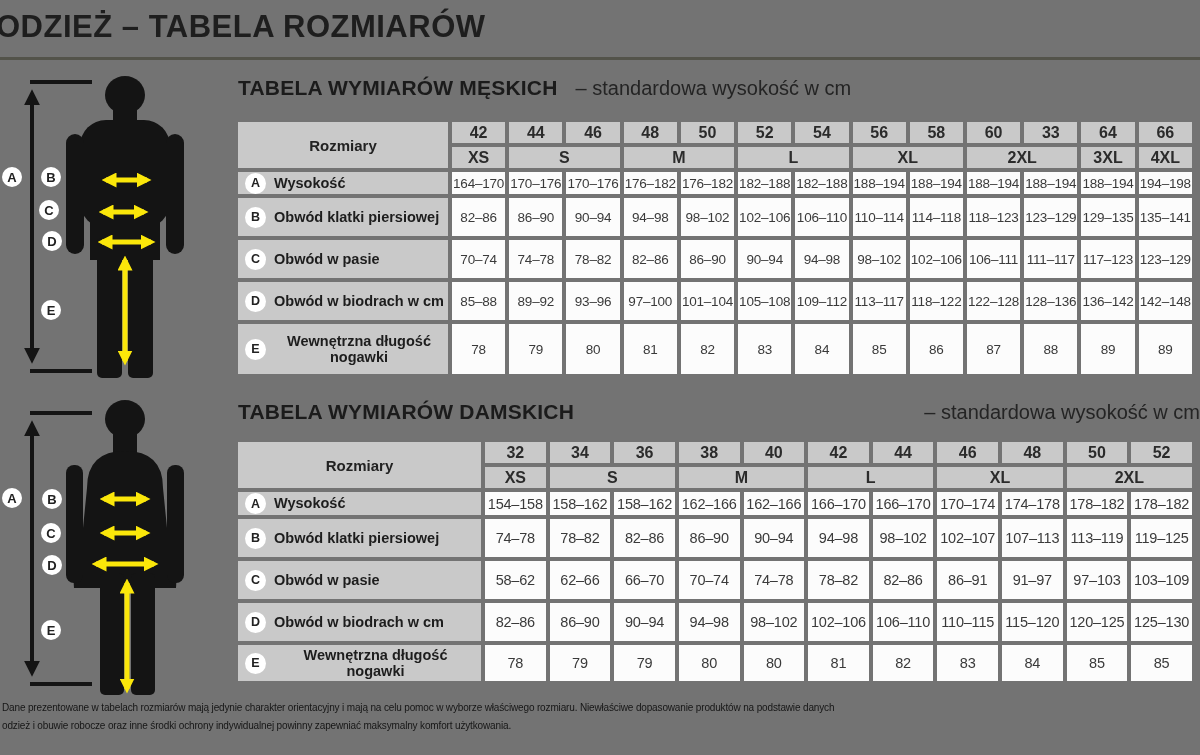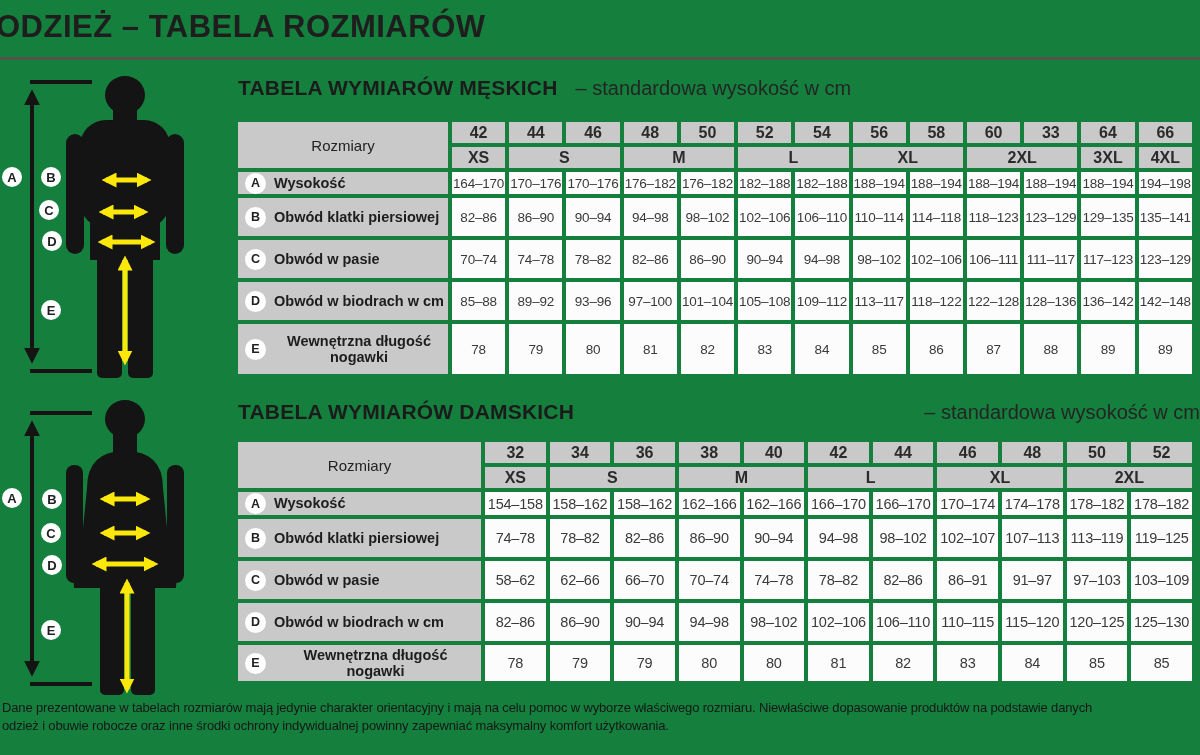--- a/index.html
+++ b/index.html
@@ -1,17 +1,17 @@
 <!DOCTYPE html>
 <html><head>
 <meta charset="utf-8">
 <style>
   html,body{margin:0;padding:0;}
   body{font-family:"Liberation Sans","DejaVu Sans",sans-serif;}
-  .page{position:relative;width:1200px;height:755px;background:#15803d;overflow:hidden;}
+  .page{position:relative;width:1200px;height:755px;background:#737373;overflow:hidden;}
 
   
   .title-bar{position:absolute;top:0;left:0;right:0;height:57px;}
   .title-bar h1{margin:0;padding:10px 0 0 0;margin-left:-4px;font-size:31px;line-height:34px;
     font-weight:700;letter-spacing:.5px;color:#1E1E1E;white-space:nowrap;}
   .divider{position:absolute;top:57px;left:0;right:0;height:3px;background:#53534A;}
 
   
   .fig{position:absolute;left:0;}
   .fig-male{top:58px;}
@@ -26,40 +26,40 @@
   .panel-women .sec-title{margin-top:8px;justify-content:space-between;}
   .sec-main{font-size:21px;font-weight:700;color:#1B1B1B;letter-spacing:.2px;}
   .sec-sub{font-size:20px;font-weight:400;color:#242424;}
 
   
   table.size-table{border-collapse:separate;border-spacing:4px;table-layout:fixed;width:962px;
     margin-left:-4px;}
   .panel-men table.size-table{margin-top:18px;}
   .panel-women table.size-table{margin-top:14px;}
   .size-table td{text-align:center;vertical-align:middle;overflow:hidden;padding:0;}
-  .corner-cell{background:#C9C9C9;text-align:left;vertical-align:top;font-weight:400;
+  .corner-cell{background:#C9C9C9;text-align:left;vertical-align:top;font-weight:700;
     font-size:15px;padding:4px 0 0 12px;color:#222;}
   .size-cell,.group-cell{background:#C9C9C9;font-weight:700;font-size:16px;color:#2B2B2B;height:21px;}
   .label-cell{background:#C9C9C9;text-align:left;}
   .label-inner{display:flex;align-items:center;gap:8px;padding-left:7px;padding-right:4px;}
   .badge{width:21px;height:21px;min-width:21px;border-radius:50%;background:#FFFFFF;
     display:inline-flex;align-items:center;justify-content:center;font-weight:700;
     font-size:12.5px;color:#222;}
   .label-text{font-weight:700;font-size:14.5px;color:#1D1D1D;line-height:1.12;}
   .value-cell{background:#FCFCFC;font-size:13.5px;color:#3A3A3A;letter-spacing:-.2px;}
   #women-table .value-cell{font-size:14.5px;}
   tr.row-a>td{height:22px;}
   tr.row-b>td,tr.row-c>td,tr.row-d>td{height:38px;}
   #men-table tr.row-e>td{height:50px;}
   #women-table tr.row-a>td{height:23px;}
   #women-table tr.row-e>td{height:36px;}
 
   
   .footnote{position:absolute;left:2px;right:2px;top:699px;}
-  .footnote div{font-size:13px;line-height:17.5px;color:#161616;white-space:nowrap;letter-spacing:-.15px;}
+  .footnote div{font-size:10px;line-height:17.5px;color:#161616;white-space:nowrap;letter-spacing:-.15px;}
 </style>
 </head>
 <body>
 
 <div class="page">
 
   <div class="title-bar">
     <h1>ODZIEŻ – TABELA ROZMIARÓW</h1>
   </div>
   <div class="divider"></div>

